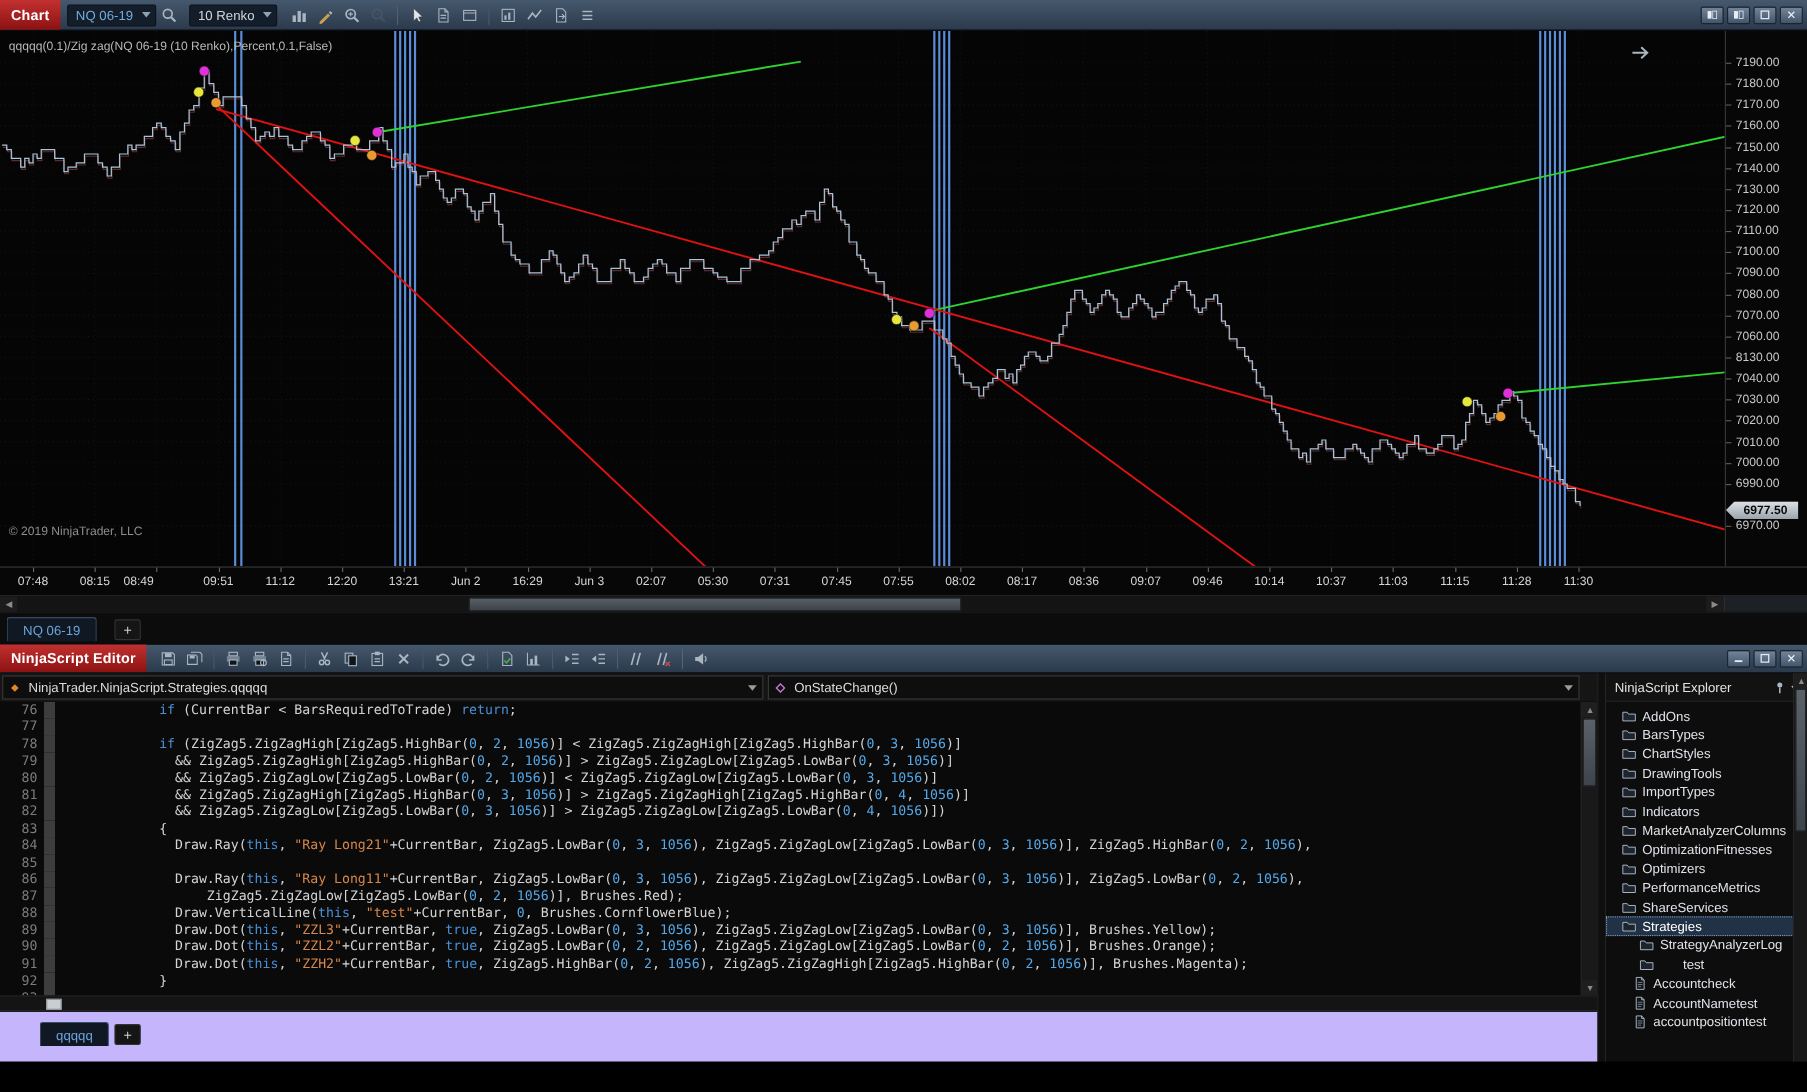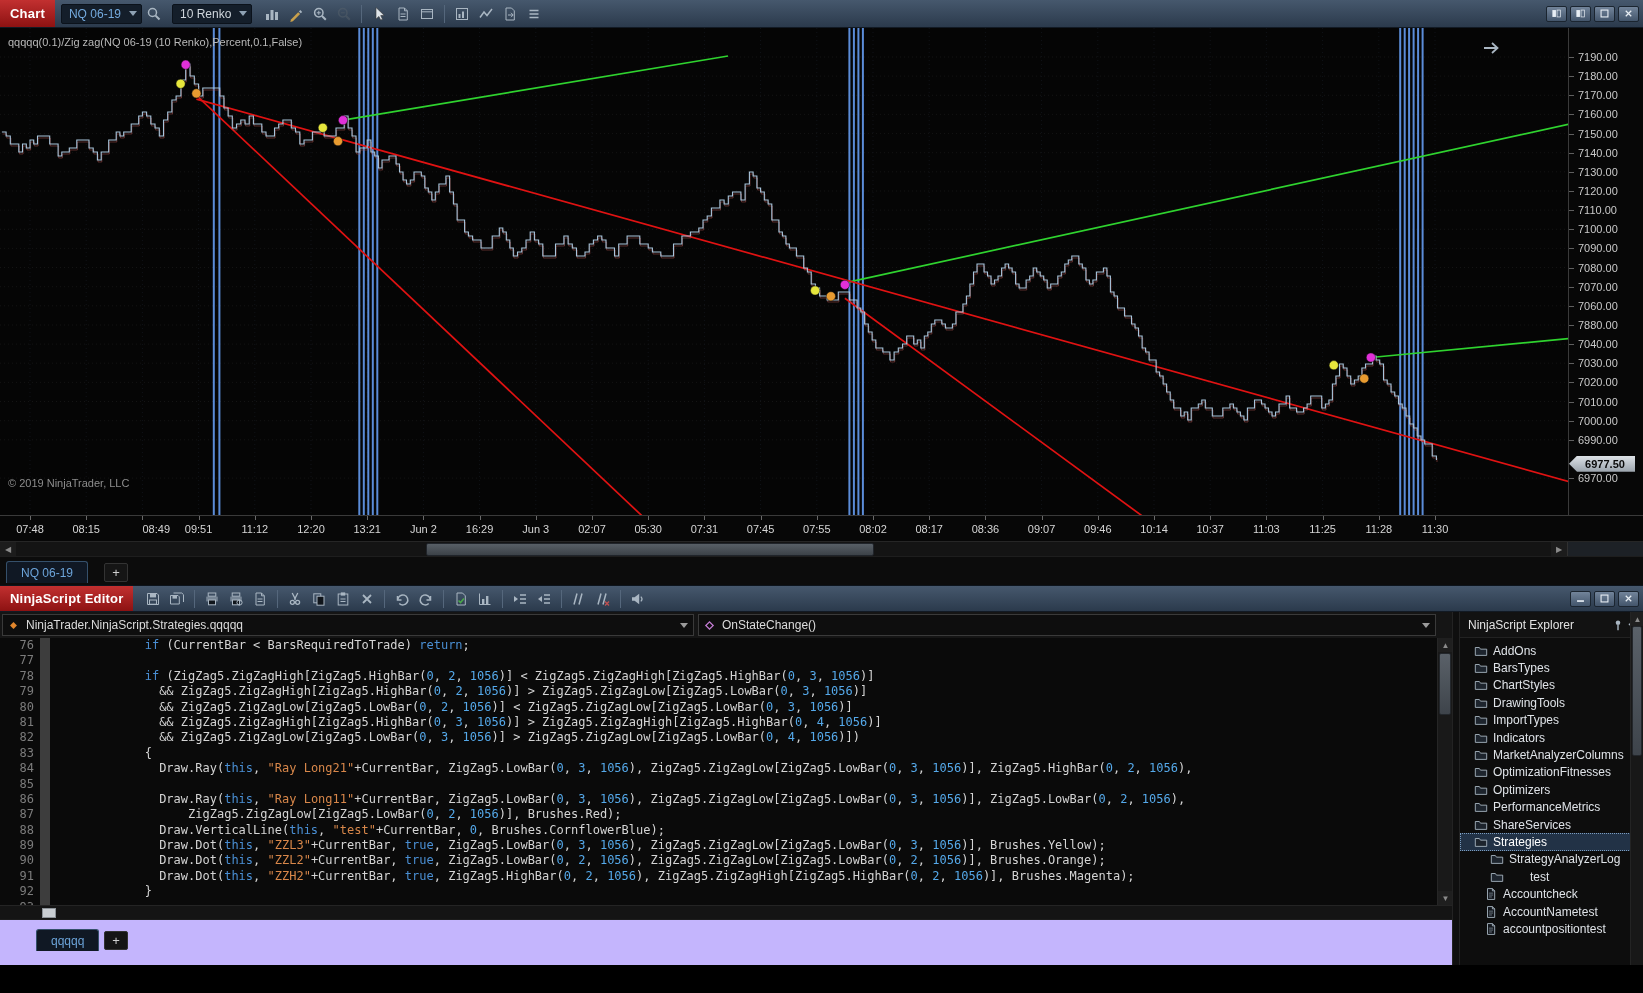--- a/index.html
+++ b/index.html
@@ -360,21 +360,21 @@
           <div class="price-label" style="top: 195.26px;">7100.00</div>
           <div class="price-tick" style="top: 201.26px;"></div>
           <div class="price-label" style="top: 214.4px;">7090.00</div>
           <div class="price-tick" style="top: 220.4px;"></div>
           <div class="price-label" style="top: 233.54px;">7080.00</div>
           <div class="price-tick" style="top: 239.54px;"></div>
           <div class="price-label" style="top: 252.68px;">7070.00</div>
           <div class="price-tick" style="top: 258.68px;"></div>
           <div class="price-label" style="top: 271.82px;">7060.00</div>
           <div class="price-tick" style="top: 277.82px;"></div>
-          <div class="price-label" style="top: 290.96px;">7880.00</div>
+          <div class="price-label" style="top: 290.96px;">8130.00</div>
           <div class="price-tick" style="top: 296.96px;"></div>
           <div class="price-label" style="top: 310.1px;">7040.00</div>
           <div class="price-tick" style="top: 316.1px;"></div>
           <div class="price-label" style="top: 329.24px;">7030.00</div>
           <div class="price-tick" style="top: 335.24px;"></div>
           <div class="price-label" style="top: 348.38px;">7020.00</div>
           <div class="price-tick" style="top: 354.38px;"></div>
           <div class="price-label" style="top: 367.52px;">7010.00</div>
           <div class="price-tick" style="top: 373.52px;"></div>
           <div class="price-label" style="top: 386.66px;">7000.00</div>
@@ -384,21 +384,21 @@
           <div class="price-label" style="top: 444.08px;">6970.00</div>
           <div class="price-tick" style="top: 450.08px;"></div>
         </div>
     </div>
 
     <div class="time-axis">
         <div class="time-label" style="left: 2px;">07:48</div>
         <div class="time-tick" style="left: 30px;"></div>
         <div class="time-label" style="left: 58.2px;">08:15</div>
         <div class="time-tick" style="left: 86.2px;"></div>
-        <div class="time-label" style="left: 114px; text-align: right;">08:49</div>
+        <div class="time-label" style="left: 98px;">08:49</div>
         <div class="time-tick" style="left: 142.4px;"></div>
         <div class="time-label" style="left: 170.6px;">09:51</div>
         <div class="time-tick" style="left: 198.6px;"></div>
         <div class="time-label" style="left: 226.8px;">11:12</div>
         <div class="time-tick" style="left: 254.8px;"></div>
         <div class="time-label" style="left: 283px;">12:20</div>
         <div class="time-tick" style="left: 311px;"></div>
         <div class="time-label" style="left: 339.2px;">13:21</div>
         <div class="time-tick" style="left: 367.2px;"></div>
         <div class="time-label" style="left: 395.4px;">Jun 2</div>
@@ -426,21 +426,21 @@
         <div class="time-label" style="left: 1013.6px;">09:07</div>
         <div class="time-tick" style="left: 1041.6px;"></div>
         <div class="time-label" style="left: 1069.8px;">09:46</div>
         <div class="time-tick" style="left: 1097.8px;"></div>
         <div class="time-label" style="left: 1126px;">10:14</div>
         <div class="time-tick" style="left: 1154px;"></div>
         <div class="time-label" style="left: 1182.2px;">10:37</div>
         <div class="time-tick" style="left: 1210.2px;"></div>
         <div class="time-label" style="left: 1238.4px;">11:03</div>
         <div class="time-tick" style="left: 1266.4px;"></div>
-        <div class="time-label" style="left: 1294.6px;">11:25</div>
+        <div class="time-label" style="left: 1294.6px;">11:15</div>
         <div class="time-tick" style="left: 1322.6px;"></div>
         <div class="time-label" style="left: 1350.8px;">11:28</div>
         <div class="time-tick" style="left: 1378.8px;"></div>
         <div class="time-label" style="left: 1407px;">11:30</div>
         <div class="time-tick" style="left: 1435px;"></div>
       </div>
 
     <div class="hscroll">
       <div class="hs-arrow" style="left:0">◀</div>
       <div class="hs-track">

